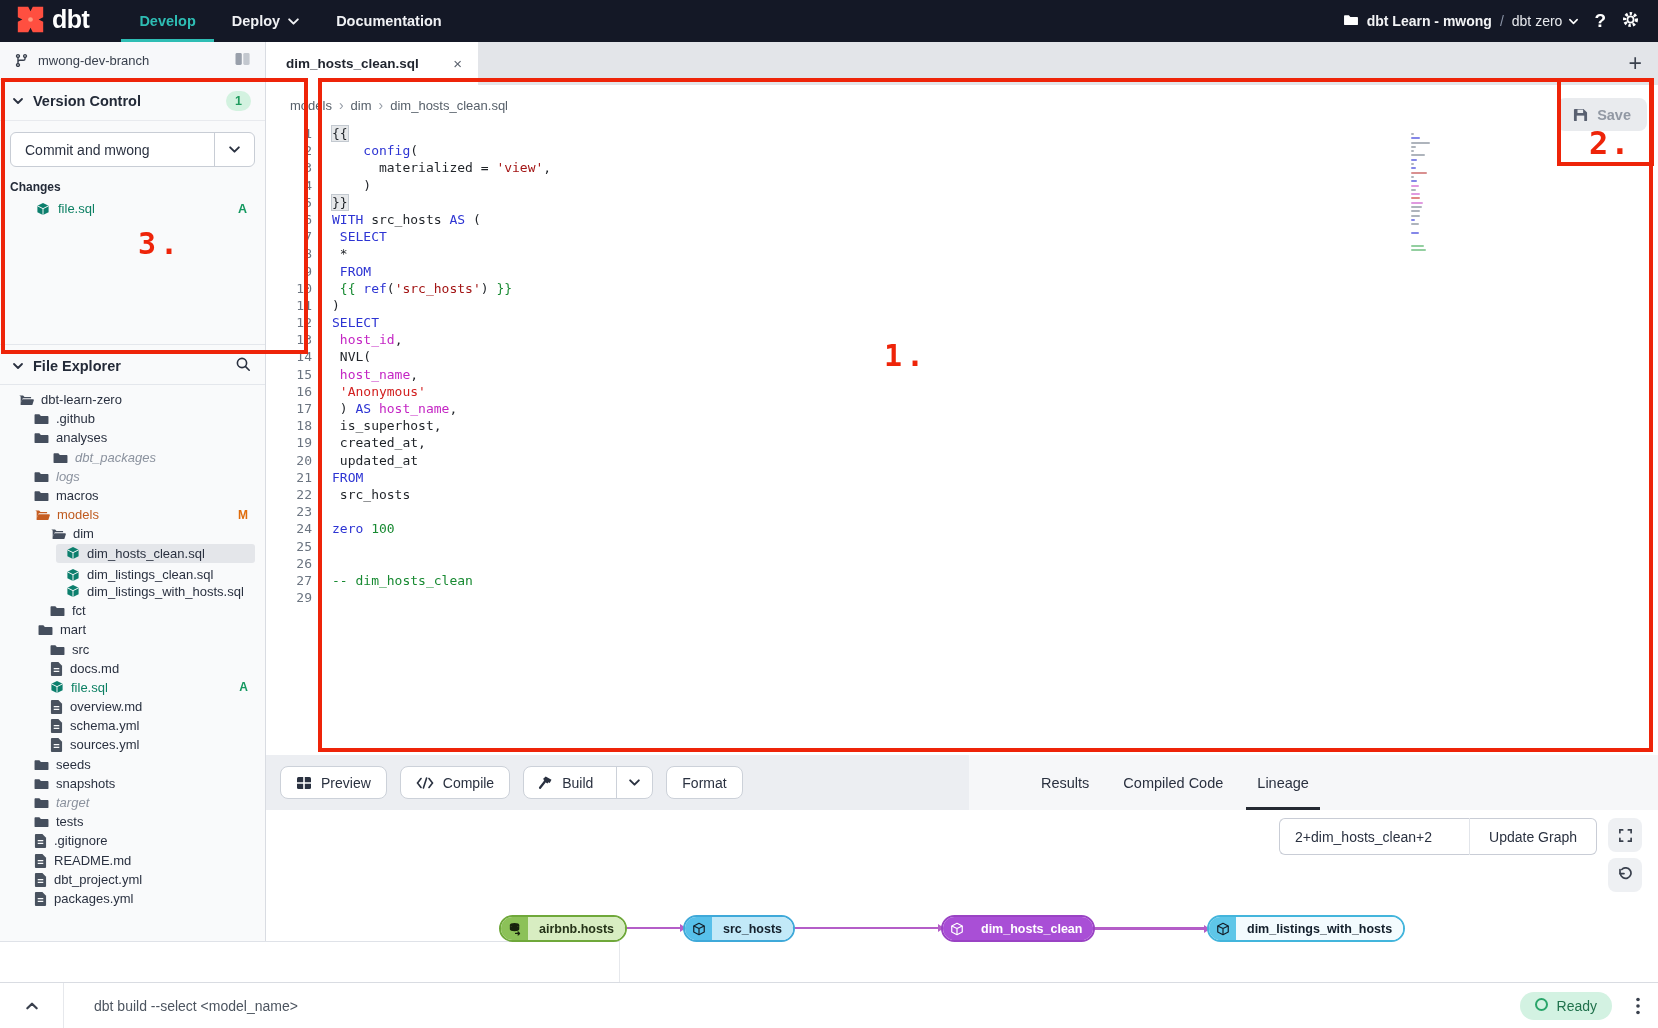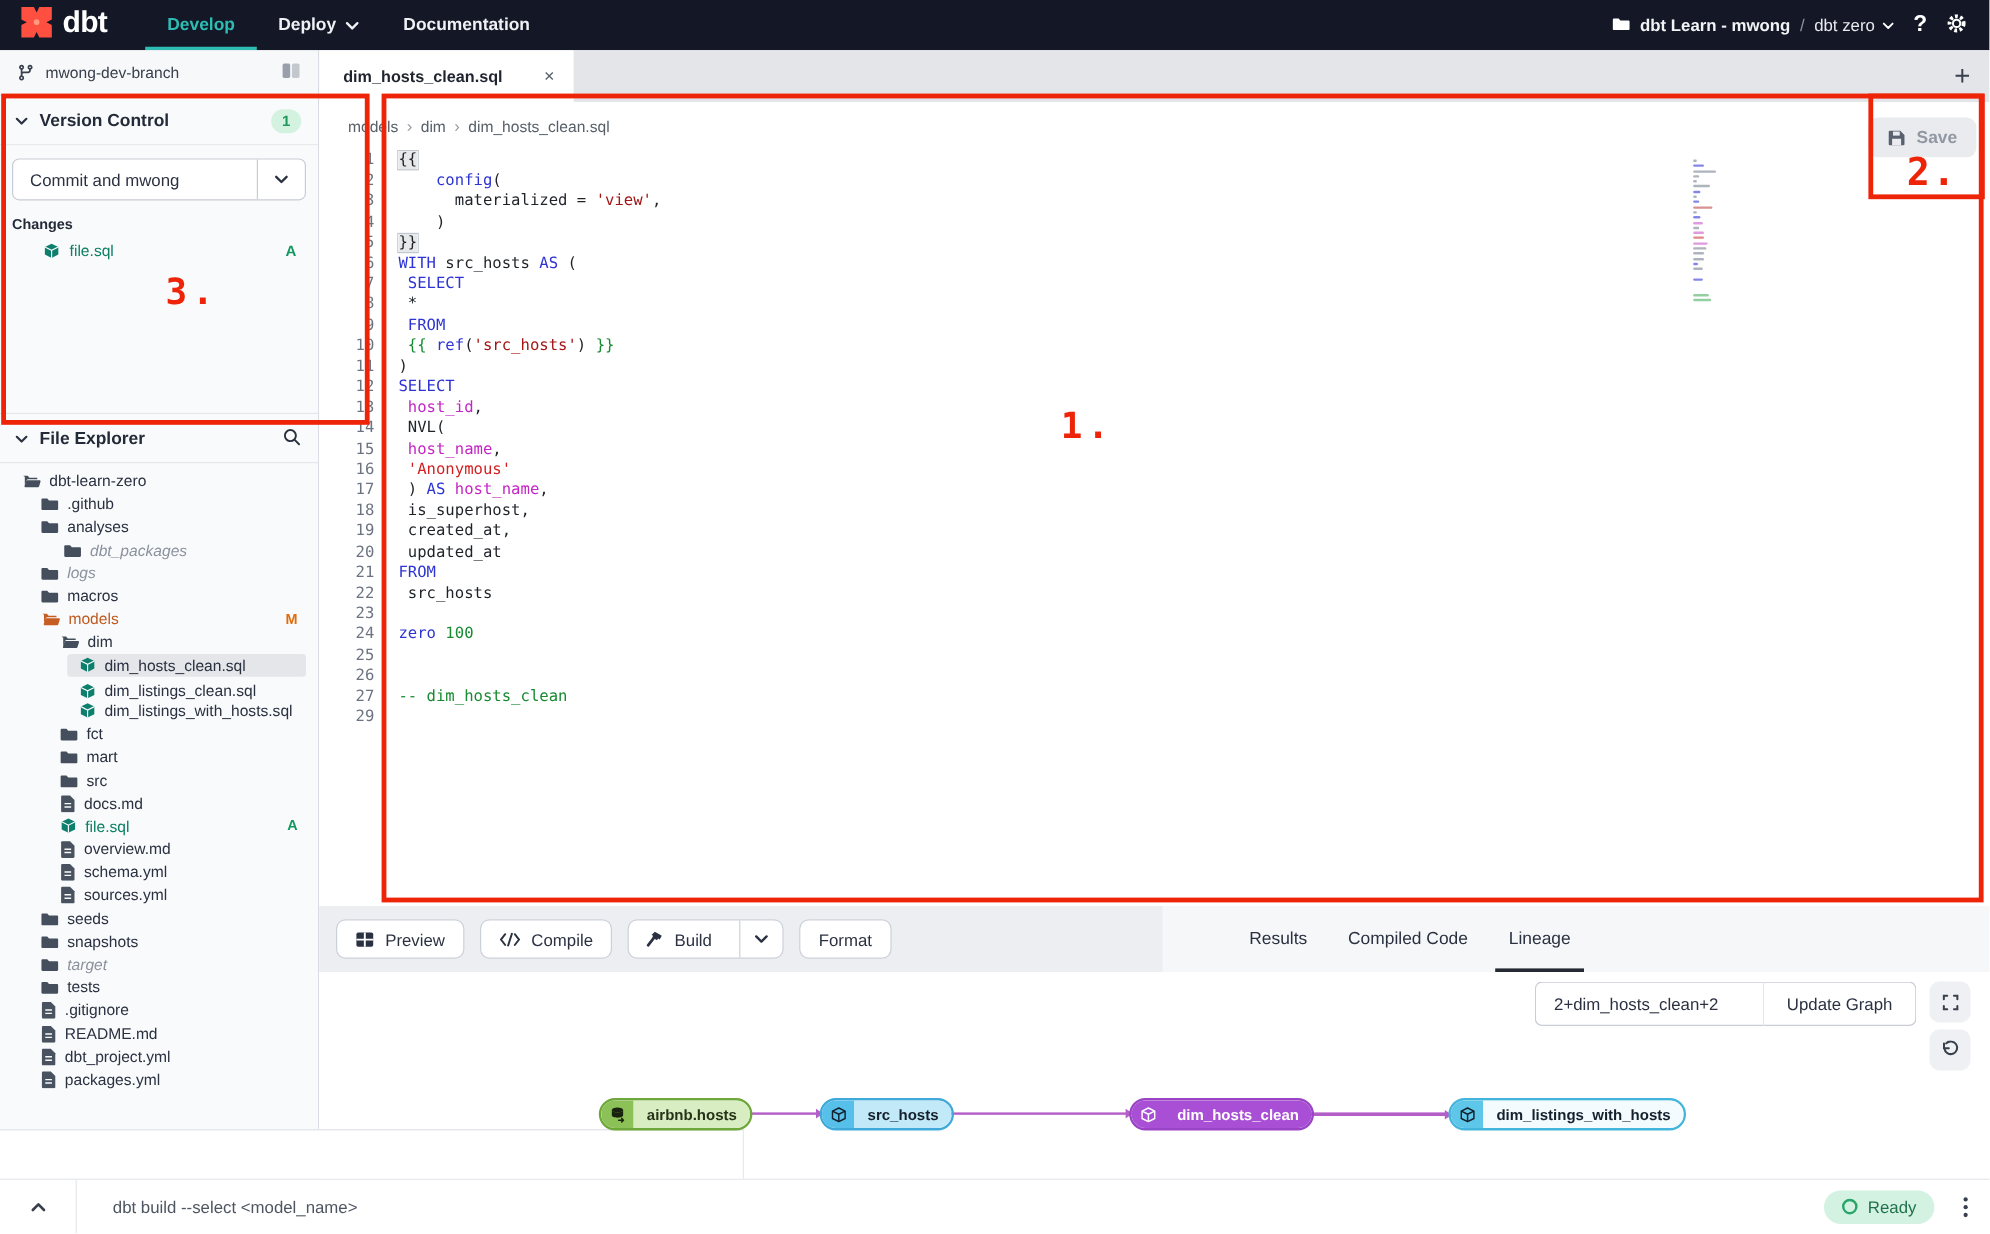--- a/index.html
+++ b/index.html
@@ -102,21 +102,21 @@
   .ln-blue { border-color:#3fa9d9; } .ln-blue .lnode-icon { background:#57c0ea; color:#14202c; } .ln-blue .lnode-label { background:#c2e9f8; color:#14202c; }
   .ln-purple { border-color:#9a43c4; } .ln-purple .lnode-icon { background:#a94fd6; color:#fff; } .ln-purple .lnode-label { background:#a94fd6; color:#fff; }
   .ln-cyan { border-color:#43b5dc; } .ln-cyan .lnode-icon { background:#5ec6e8; color:#14202c; } .ln-cyan .lnode-label { background:#f3fbfe; color:#14202c; }
   .n1 { left:233px; } .n2 { left:417px; } .n3 { left:675px; } .n4 { left:941px; }
 
   
   .statusbar { height:46px; border-top:1px solid #d9dce2; background:#fff; display:flex; align-items:center; }
   .sb-toggle { width:64px; height:100%; display:flex; align-items:center; justify-content:center; color:#39404d; border-right:1px solid #e6e8ec; }
   .sb-cmd { padding-left:30px; font-size:14px; color:#4d5560; }
   .sb-right { margin-left:auto; display:flex; align-items:center; gap:24px; padding-right:18px; }
-  .ready { background:#d3f2e2; border-radius:16px; display:flex; align-items:center; gap:9px; padding:6px 15px; font-size:14px; color:#20714c; }
+  .ready { background:#d3f2e2; border-radius:16px; display:flex; align-items:flex-start; gap:9px; padding:6px 15px; font-size:14px; color:#20714c; }
   .ready-circle { width:13px; height:13px; border:2px solid #2aa56a; border-radius:50%; }
   .kebab { color:#39404d; display:flex; }
 
   .drawer-ghost { position:absolute; left:0; top:941px; width:620px; height:41px; background:#fff; border-top:1px solid #dfe2e8; border-right:1px solid #e6e8ec; }
 
   
   .ann { position:absolute; border:4px solid #ee2409; pointer-events:none; z-index:50; }
   .ann-label { position:absolute; color:#ee2409; font-family:"DejaVu Sans Mono",monospace; font-weight:bold; z-index:51; pointer-events:none; }
   #ann1 { left:318px; top:78px; width:1335px; height:674px; }
   #ann2 { left:1557px; top:78px; width:97px; height:88px; }
@@ -344,21 +344,21 @@
             <span>dim_listings_with_hosts.sql</span>
           </div>
           <div class="trow" style="padding-left: 50px;">
             <span class="ic-folder t-icon" style="display: flex;">
               <svg width="15" height="13" viewBox="0 0 16 14" fill="currentColor">
                 <path d="M1.5 2.5h4.2l1.6 1.8h7.2c.55 0 1 .45 1 1v6.7c0 .55-.45 1-1 1h-13c-.55 0-1-.45-1-1V3.5c0-.55.45-1 1-1z"></path>
               </svg>
             </span>
             <span>fct</span>
           </div>
-          <div class="trow" style="padding-left: 50px;">
+          <div class="trow" style="padding-left: 38px;">
             <span class="ic-folder t-icon" style="display: flex;">
               <svg width="15" height="13" viewBox="0 0 16 14" fill="currentColor">
                 <path d="M1.5 2.5h4.2l1.6 1.8h7.2c.55 0 1 .45 1 1v6.7c0 .55-.45 1-1 1h-13c-.55 0-1-.45-1-1V3.5c0-.55.45-1 1-1z"></path>
               </svg>
             </span>
             <span>mart</span>
           </div>
           <div class="trow" style="padding-left: 50px;">
             <span class="ic-folder t-icon" style="display: flex;">
               <svg width="15" height="13" viewBox="0 0 16 14" fill="currentColor">

